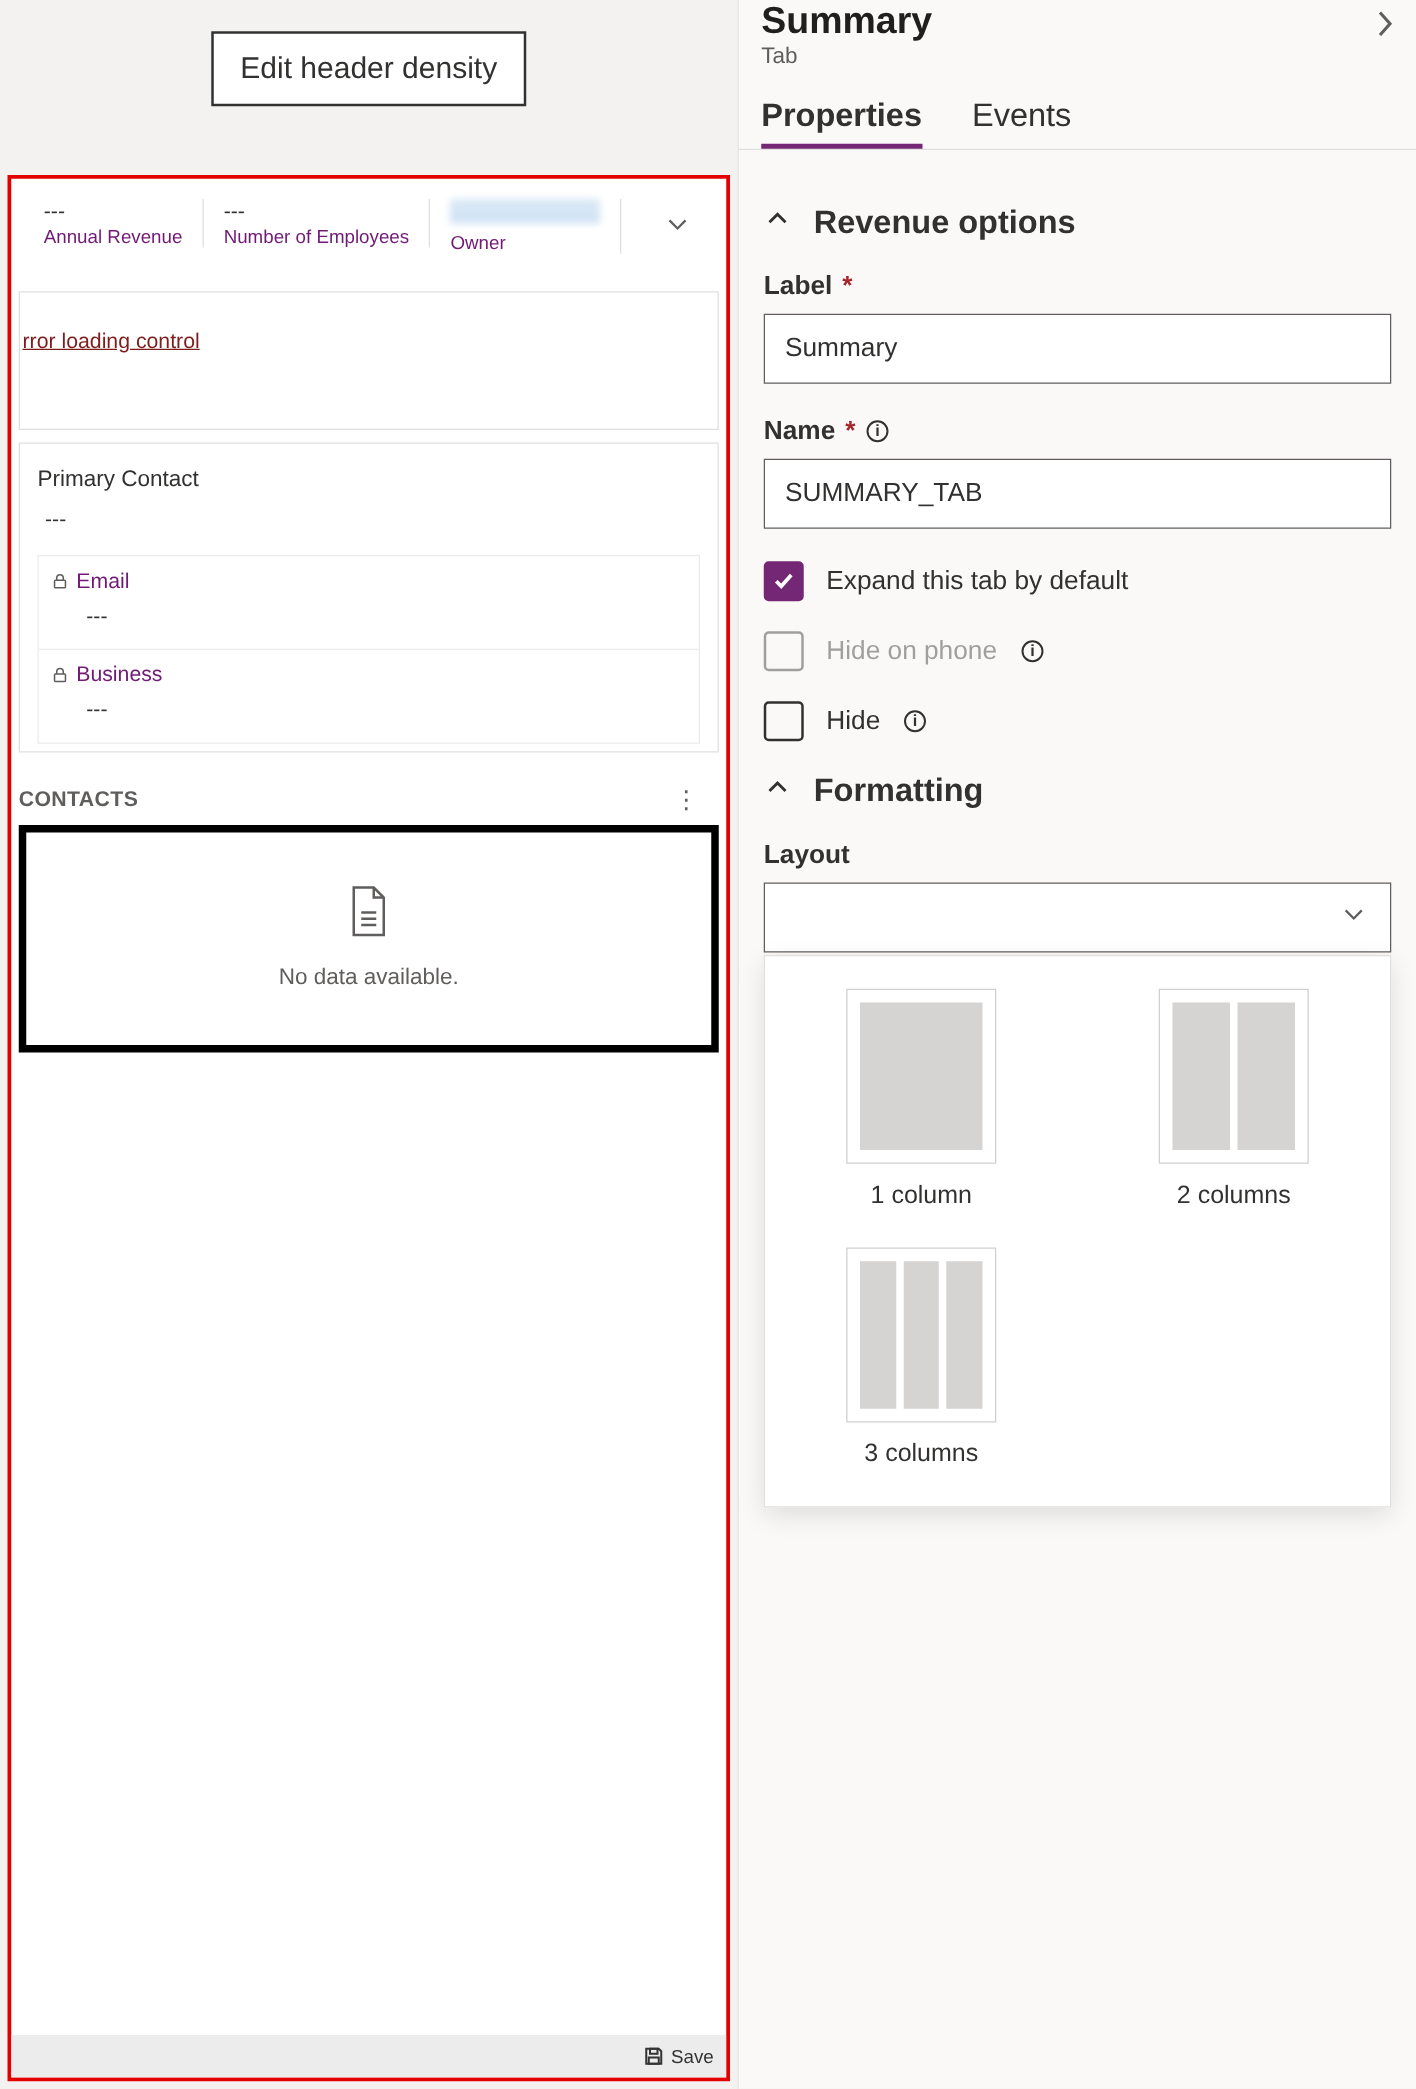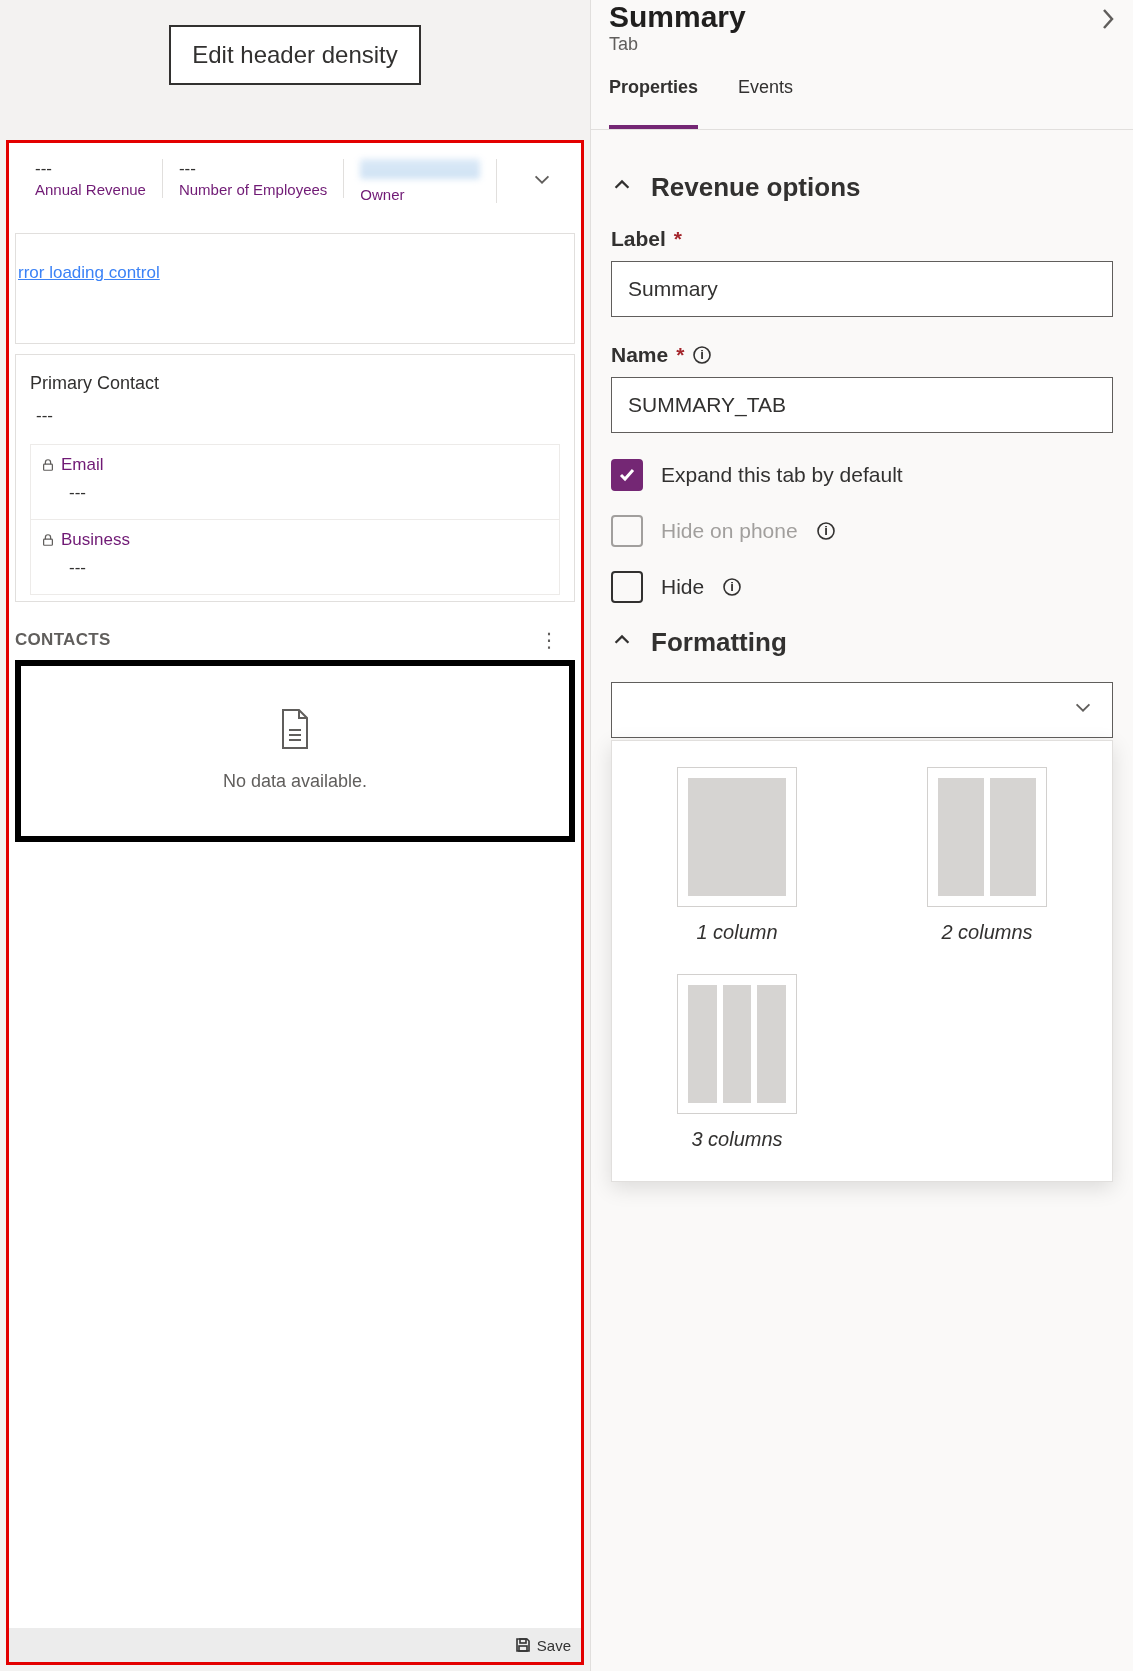--- a/index.html
+++ b/index.html
@@ -77,21 +77,21 @@
     padding: 10px 0;
     flex: 1;
     overflow: hidden;
   }
   .card {
     border: 1px solid #e1dfdd;
     margin: 10px 6px;
     background: #fff;
   }
   .err-card { padding: 28px 0 60px 0; }
-  .err-link { color: #3b82f6; font-size: 17px; text-decoration: underline; cursor:pointer; padding-left:2px;}
+  .err-link { color: #7f1d1d; font-size: 17px; text-decoration: underline; cursor:pointer; padding-left:2px;}
   .contact-card { padding: 18px 14px 6px 14px; }
   .pc-title { font-size: 18px; color: #323130; margin-bottom: 10px; }
   .pc-value { font-size: 17px; color: #323130; padding: 2px 6px 14px 6px; }
   .inner-fields {
     border: 1px solid #edebe9;
     margin-top: 4px;
   }
   .field-row {
     border-bottom: 1px solid #edebe9;
     padding: 10px 10px 6px 10px;
@@ -140,21 +140,21 @@
   .rp-title { font-size:30px; font-weight:700; color:#201f1e; }
   .rp-type { font-size:18px; color:#605e5c; margin-top:0px; }
   .rp-chev { margin-top:6px; cursor:pointer; }
   .rp-chev svg { width:18px; height:26px; }
   .rp-chev path { stroke:#605e5c; stroke-width:2.5; fill:none; }
   .rp-tabs {
     display:flex; gap:40px; padding: 22px 18px 0 18px;
     border-bottom: 1px solid #e1dfdd;
   }
   .rp-tab {
-    font-size:18px; padding-bottom:27px; cursor:pointer; color:#323130;
+    font-size:26px; padding-bottom:7px; cursor:pointer; color:#323130;
     border-bottom: 4px solid transparent;
   }
   .rp-tab.active { font-weight:700; border-bottom-color:#742774; }
   .rp-body { padding: 24px 20px; }
   .sect-head {
     display:flex; align-items:center; gap:18px; margin: 18px 0 24px 0;
   }
   .sect-chev svg { width:22px; height:22px; }
   .sect-chev path { stroke:#323130; stroke-width:2.5; fill:none; }
   .sect-title { font-size:26px; font-weight:600; color:#323130; }
@@ -193,21 +193,21 @@
     padding: 26px 30px 30px 30px;
     display:grid; grid-template-columns: 1fr 1fr; gap: 30px 60px;
   }
   .layout-opt { text-align:center; cursor:pointer; }
   .thumb {
     width:120px; height:140px; border:1px solid #d2d0ce; background:#fff;
     margin:0 auto 14px auto; padding:10px; display:flex; gap:6px;
   }
   .col { background:#d6d4d2; flex:1; }
   .thumb.one .col { flex:1; }
-  .opt-label { font-size:20px; color:#323130;font-style:italic; }
+  .opt-label { font-size:20px; color:#323130; }
 </style>
 </head>
 <body>
 
 <div class="container">
 
   <div class="left-panel">
     <div class="top-toolbar">
       <button class="btn-outline">Edit header density</button>
     </div>
@@ -366,20 +366,23 @@
       </div>
 
       <div class="sect-head">
         <span class="sect-chev"><svg viewBox="0 0 24 24">
               <path d="M5 15l7-7 7 7"></path>
             </svg></span>
         <span class="sect-title">Formatting</span>
       </div>
 
       <div class="form-group">
+        <div class="fg-label">
+            <span>Layout</span>
+          </div>
         <div class="select-box">
           <span class="select-chev"><svg viewBox="0 0 24 24">
                 <path d="M5 8l7 7 7-7"></path>
               </svg></span>
         </div>
         <div class="layout-pop">
           <div class="layout-opt">
             <div class="thumb one">
                 <div class="col"></div>
               </div>

